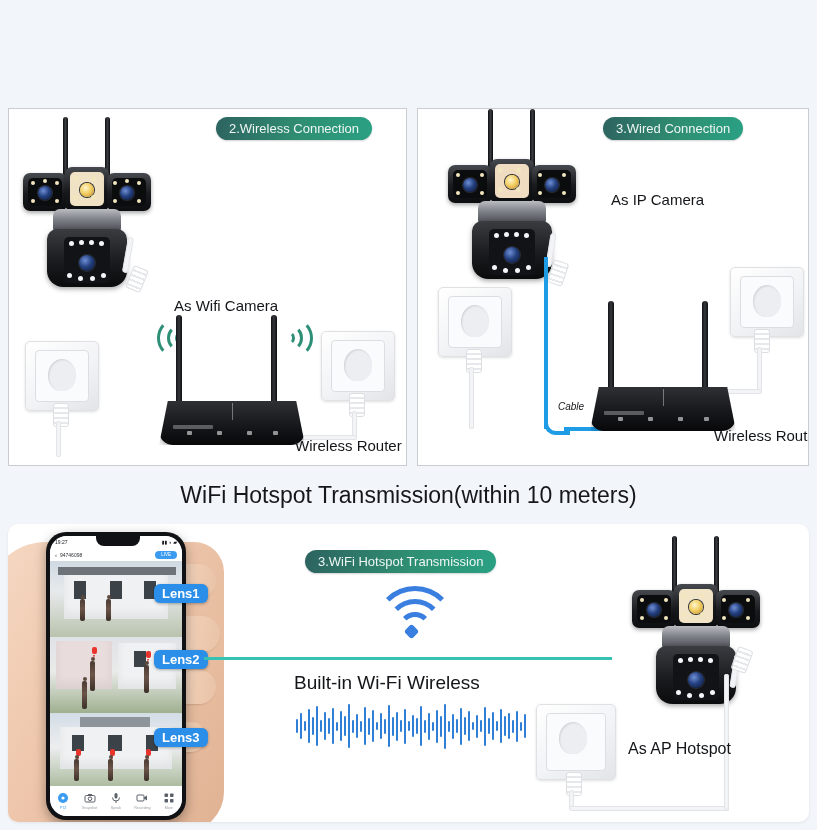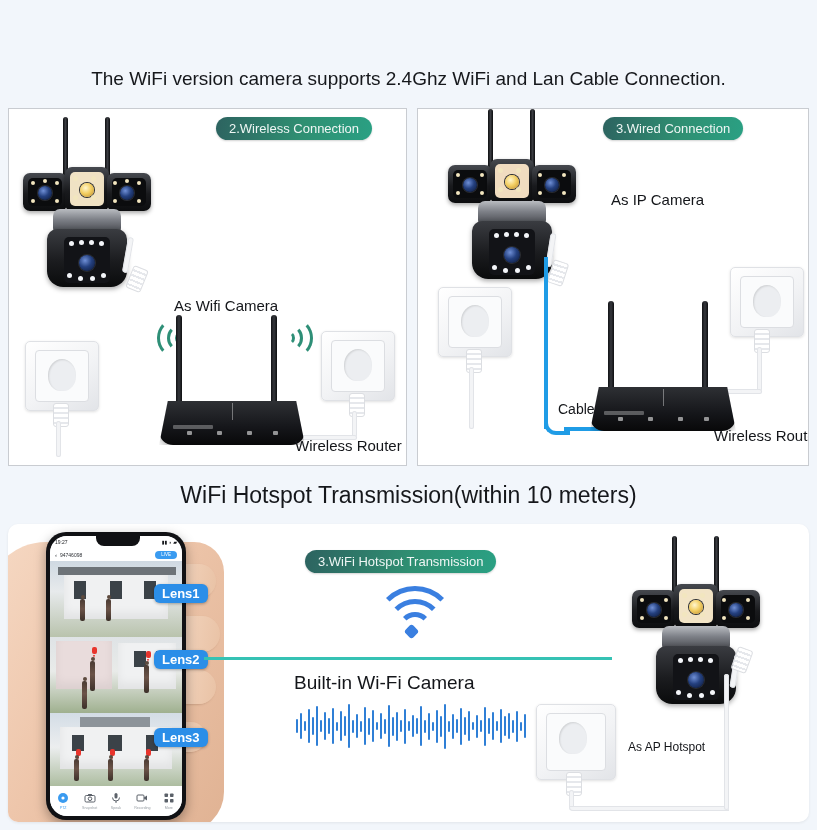--- a/index.html
+++ b/index.html
@@ -199,21 +199,20 @@
     background:#3a7fe0;border-radius:3px;transform:rotate(45deg);}
 
   .wave{position:absolute;display:flex;align-items:center;gap:2px;height:48px;}
   .wave b{display:block;width:2px;border-radius:1px;background:#2f7fd6;}
 </style>
 </head>
 <body>
 
 <div class="page">
 
-  <div class="subtitle">The WiFi version camera supports 2.4Ghz WiFi and Lan Cable Connection.</div>
 
   <div class="panel p1">
     <div class="pill t1">2.Wireless Connection</div>
 
     <div class="cam" style="left:8px;top:8px;width:140px;height:170px;">
       <div class="ant-c" style="left:46px;top:0;height:60px;"></div>
       <div class="ant-c" style="left:88px;top:0;height:60px;"></div>
       <div class="lens-box" style="left:6px;top:56px;width:44px;height:38px;">
         <div class="lens-face" style="left:5px;top:5px;width:34px;height:28px;"></div>
         <div class="eye" style="left:15px;top:13px;width:14px;height:14px;"></div>
@@ -336,21 +335,21 @@
         <div class="ir w" style="left:43px;top:47px;width:5px;height:5px;"></div>
         <div class="ir w" style="left:54px;top:44px;width:5px;height:5px;"></div>
       </div>
       <div class="wire" style="left:106px;top:124px;width:6px;height:34px;transform:rotate(9deg);"></div>
       <div class="plug" style="left:108px;top:152px;transform:rotate(18deg);"></div>
     </div>
 
     <div class="lan-v" style="left:126px;top:148px;height:172px;"></div>
     <div class="lan-corner" style="left:126px;top:300px;"></div>
     <div class="lan-h" style="left:146px;top:318px;width:68px;"></div>
-    <div class="label" style="left:140px;top:292px;font-size:14px;">Cable</div>
+    <div class="label" style="left:140px;top:292px;font-size:10px;font-style:italic;">Cable</div>
 
     <div class="label" style="left:193px;top:82px;">As IP Camera</div>
 
     <div class="socket" style="left:20px;top:178px;"></div>
     <div class="plug" style="left:48px;top:240px;"></div>
     <div class="wire" style="left:51px;top:258px;width:5px;height:62px;"></div>
 
     <div class="socket" style="left:312px;top:158px;"></div>
     <div class="plug" style="left:336px;top:220px;"></div>
     <div class="wire" style="left:339px;top:238px;width:5px;height:46px;"></div>
@@ -492,21 +491,21 @@
 
     <div class="teal-line" style="left:196px;top:133px;width:408px;"></div>
 
     <div class="wifi-big" style="left:366px;top:62px;">
       <i class="w3"></i>
         <i class="w2"></i>
         <i class="w1"></i>
         <span class="dot"></span>
     </div>
 
-    <div class="label" style="left:286px;top:148px;font-size:19px;">Built-in Wi-Fi Camera</div>
+    <div class="label" style="left:286px;top:148px;font-size:19px;">Built-in Wi-Fi Wireless</div>
 
     <div class="wave" style="left:288px;top:178px;">
         <b style="height: 14px;"></b>
         <b style="height: 26px;"></b>
         <b style="height: 10px;"></b>
         <b style="height: 34px;"></b>
         <b style="height: 18px;"></b>
         <b style="height: 40px;"></b>
         <b style="height: 12px;"></b>
         <b style="height: 28px;"></b>
@@ -605,16 +604,16 @@
       <div class="wire" style="left:106px;top:118px;width:6px;height:34px;transform:rotate(9deg);"></div>
       <div class="plug" style="left:108px;top:112px;transform:rotate(20deg);"></div>
     </div>
 
     <div class="socket" style="left:528px;top:180px;width:78px;height:74px;"></div>
     <div class="plug" style="left:558px;top:248px;"></div>
     <div class="wire" style="left:561px;top:266px;width:5px;height:20px;"></div>
     <div class="wire" style="left:561px;top:282px;width:160px;height:5px;border-radius:0 0 0 4px;"></div>
     <div class="wire" style="left:716px;top:150px;width:5px;height:136px;"></div>
 
-    <div class="label" style="left:620px;top:216px;font-size:12px;">As AP Hotspot</div>
+    <div class="label" style="left:620px;top:216px;font-size:16px;">As AP Hotspot</div>
   </div>
 
 </div>
 
 </body></html>

